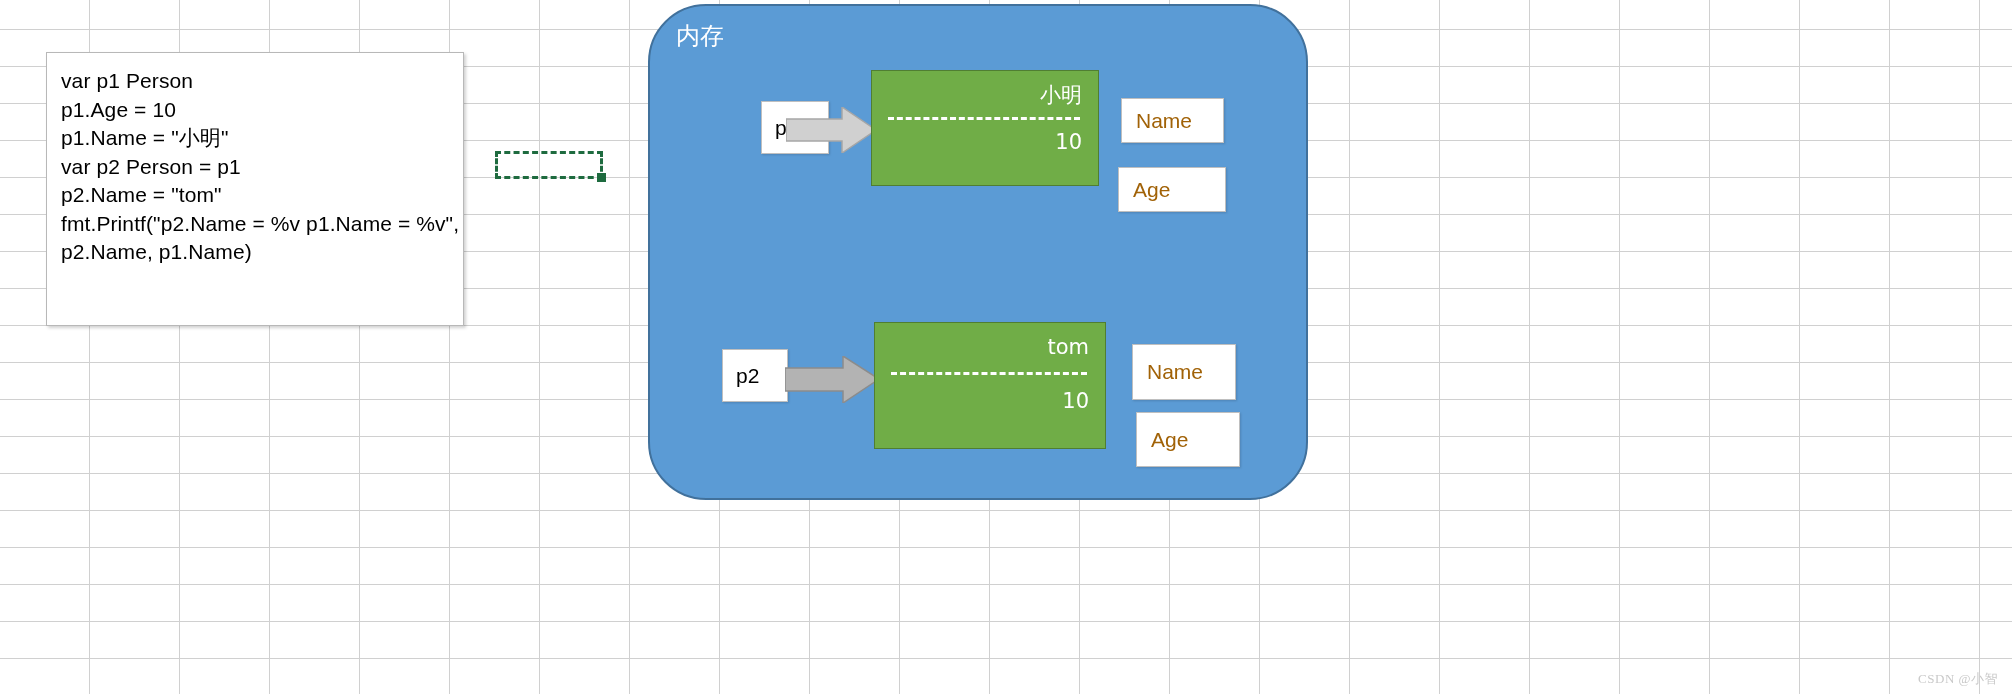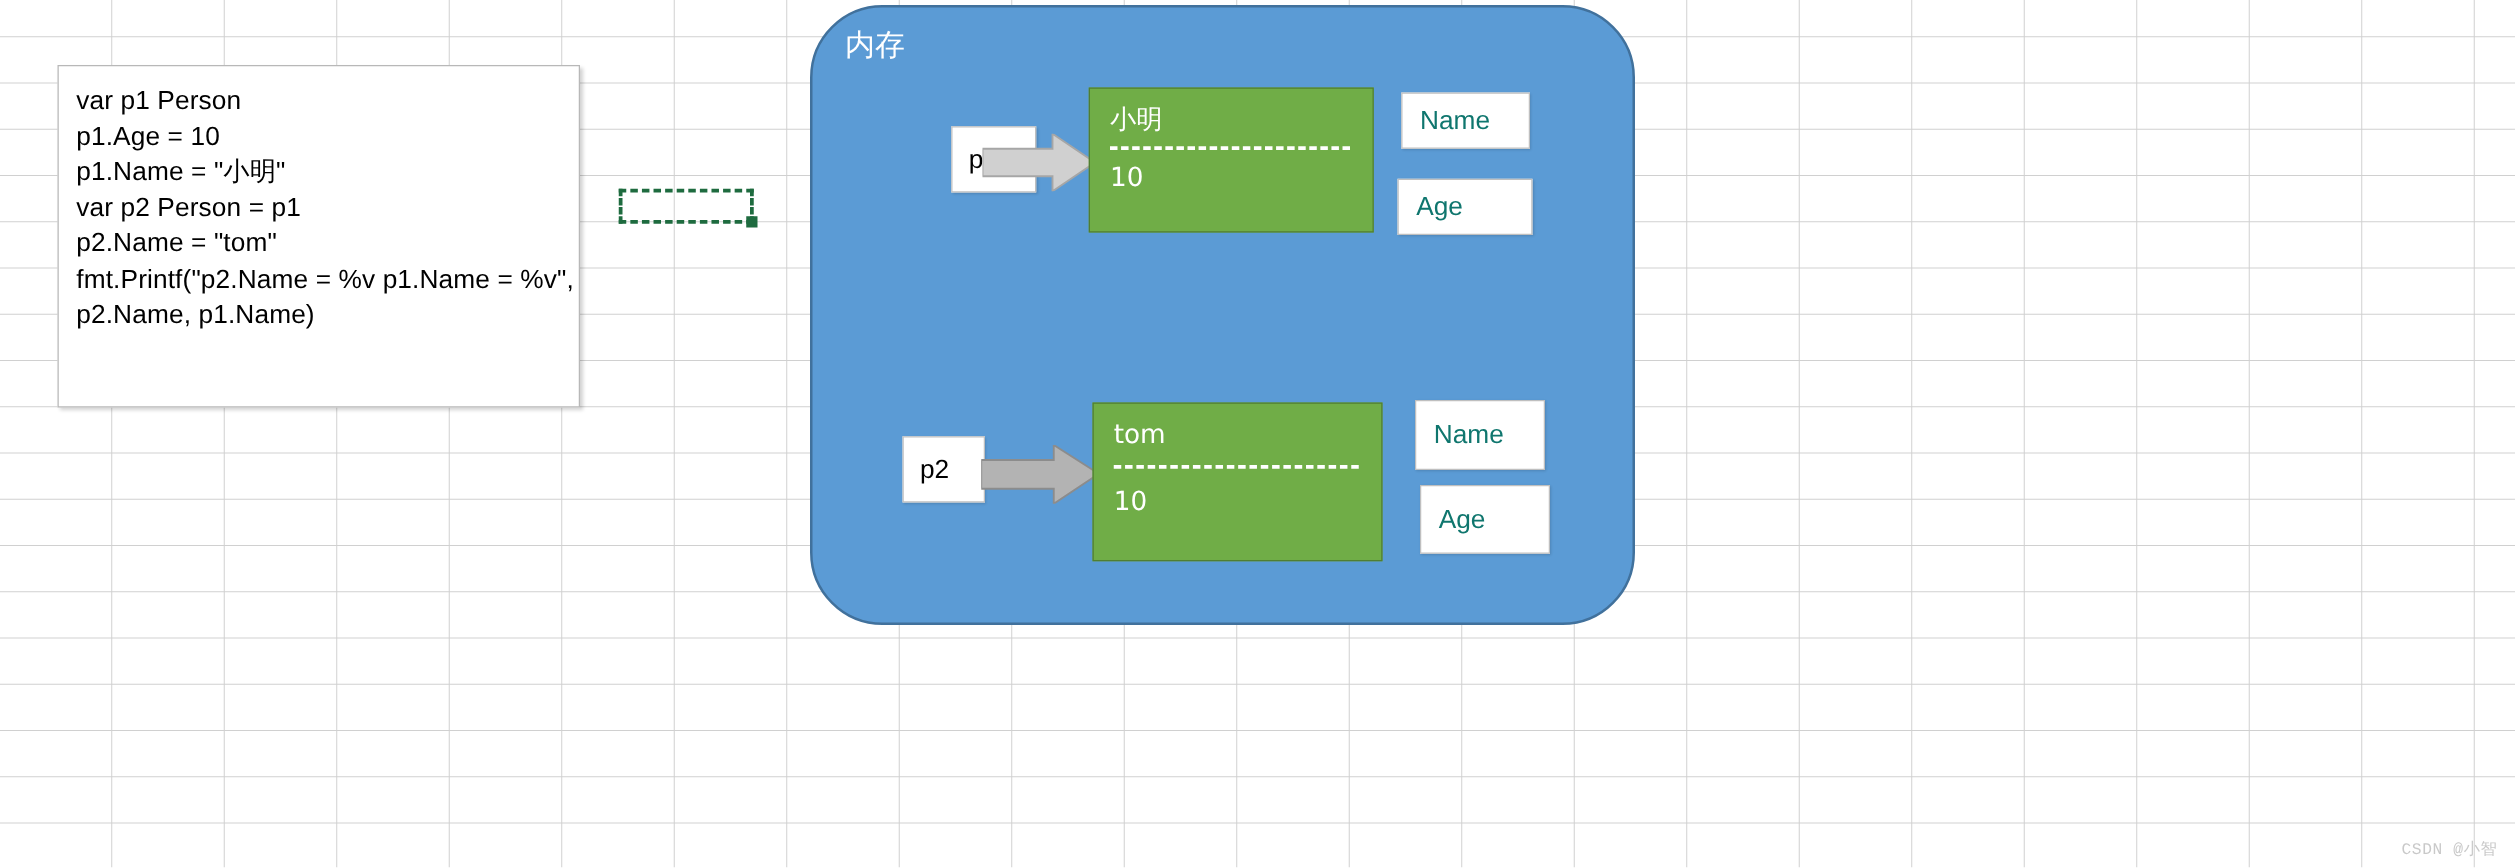--- a/index.html
+++ b/index.html
@@ -122,54 +122,56 @@
     padding: 10px 16px 0 16px;
   }
   #struct-box-p1 { left: 871px; top: 70px;  width: 228px; height: 116px; }
   #struct-box-p2 { left: 874px; top: 322px; width: 232px; height: 127px; }
 
   .struct-field {
     font-size: 21px;
     color: #ffffff;
     line-height: 29px;
     font-family: "DejaVu Sans", "Liberation Sans", sans-serif;
+    text-align: right;
   }
   .struct-divider {
     height: 0;
     border-top: 3px dashed #ffffff;
     margin: 7px 2px 8px 0;
   }
   #struct-box-p2 .struct-divider { margin: 10px 2px 12px 0; }
 
   
   .field-label {
     position: absolute;
     background: #ffffff;
     border: 1px solid #bfbfbf;
     box-sizing: border-box;
     display: flex;
     align-items: center;
     padding-left: 14px;
     font-size: 21px;
-    color: #0f766e;
+    color: #a16207;
     box-shadow: 1px 1px 2px rgba(0,0,0,0.15);
+    margin-top: 24px;
   }
   #field-label-name-1 { left: 1121px; top: 74px;  width: 103px; height: 45px; }
   #field-label-age-1  { left: 1118px; top: 143px; width: 108px; height: 45px; }
   #field-label-name-2 { left: 1132px; top: 320px; width: 104px; height: 56px; }
   #field-label-age-2  { left: 1136px; top: 388px; width: 104px; height: 55px; }
 
   
   #watermark {
     position: absolute;
     right: 14px;
     bottom: 6px;
     font-size: 13px;
     color: #c9c9c9;
-    font-family: Liberation Mono, monospace;
+    font-family: Liberation Serif, serif;
     letter-spacing: 0.5px;
   }
 </style>
 </head>
 <body>
 
 <div id="grid-background"></div>
 
 <div id="code-box">
   <div class="code-line">var p1 Person</div>

